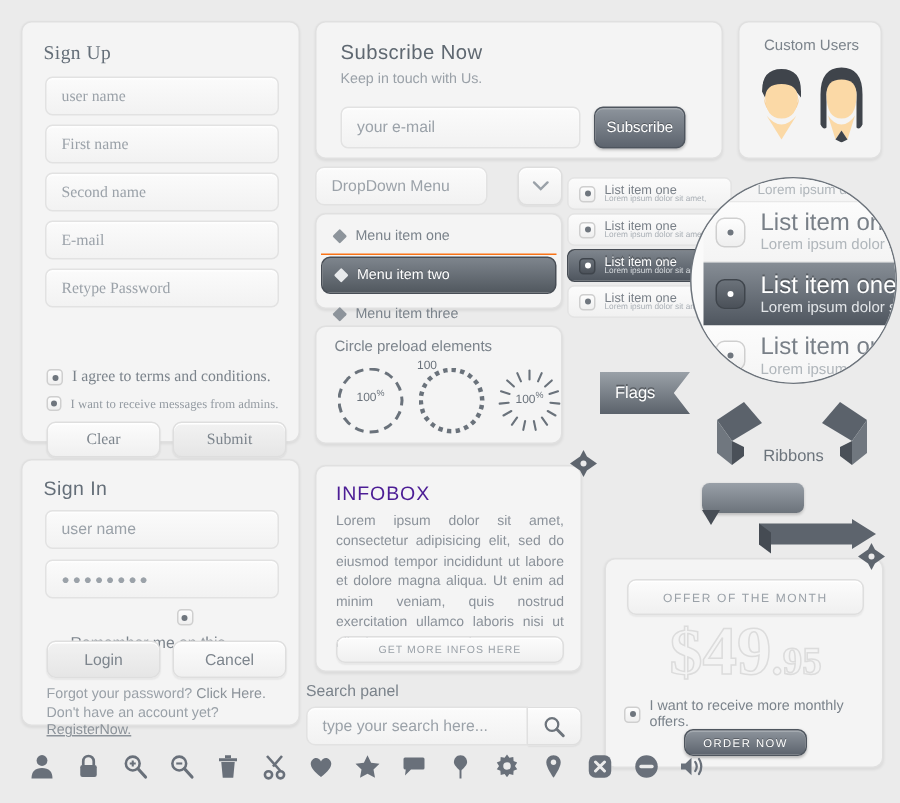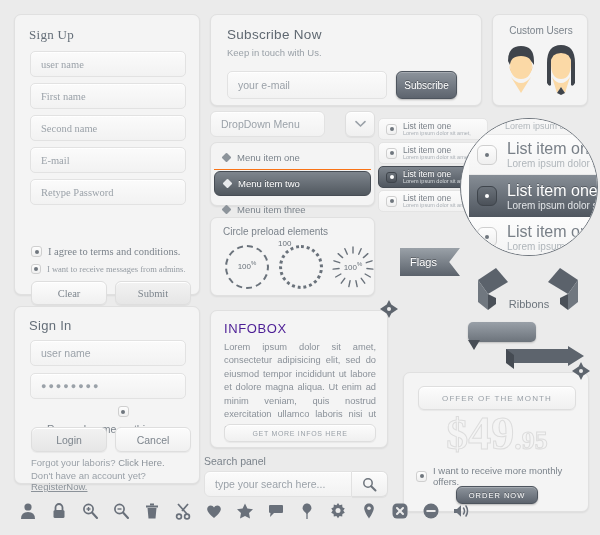--- a/index.html
+++ b/index.html
@@ -212,21 +212,21 @@
     </div>
 
     <div class="btn shaded" style="position:absolute;left:16px;top:120px;width:76px;height:25px;">
         <span>Login</span>
       </div>
     <div class="btn" style="position:absolute;left:100px;top:120px;width:76px;height:25px;">
         <span>Cancel</span>
       </div>
 
     <div style="position:absolute;left:16px;top:150px;font-size:9.5px;color:#9aa1a8;">
-      <span>Forgot your laboris?</span>
+      <span>Forgot your password?</span>
       <span style="color:#8b9299;">Click Here.</span>
     </div>
     <div style="position:absolute;left:16px;top:163px;font-size:9.5px;color:#9aa1a8;">
       <span>Don't have an account yet?</span>
       <span class="link">RegisterNow.</span>
     </div>
   </div>
 
   <div class="panel" style="left:210px;top:14px;width:272px;height:92px;">
     <div class="panel-title" style="position:absolute;left:16px;top:12px;font-size:13.5px;color:#5f6871;">Subscribe Now</div>

